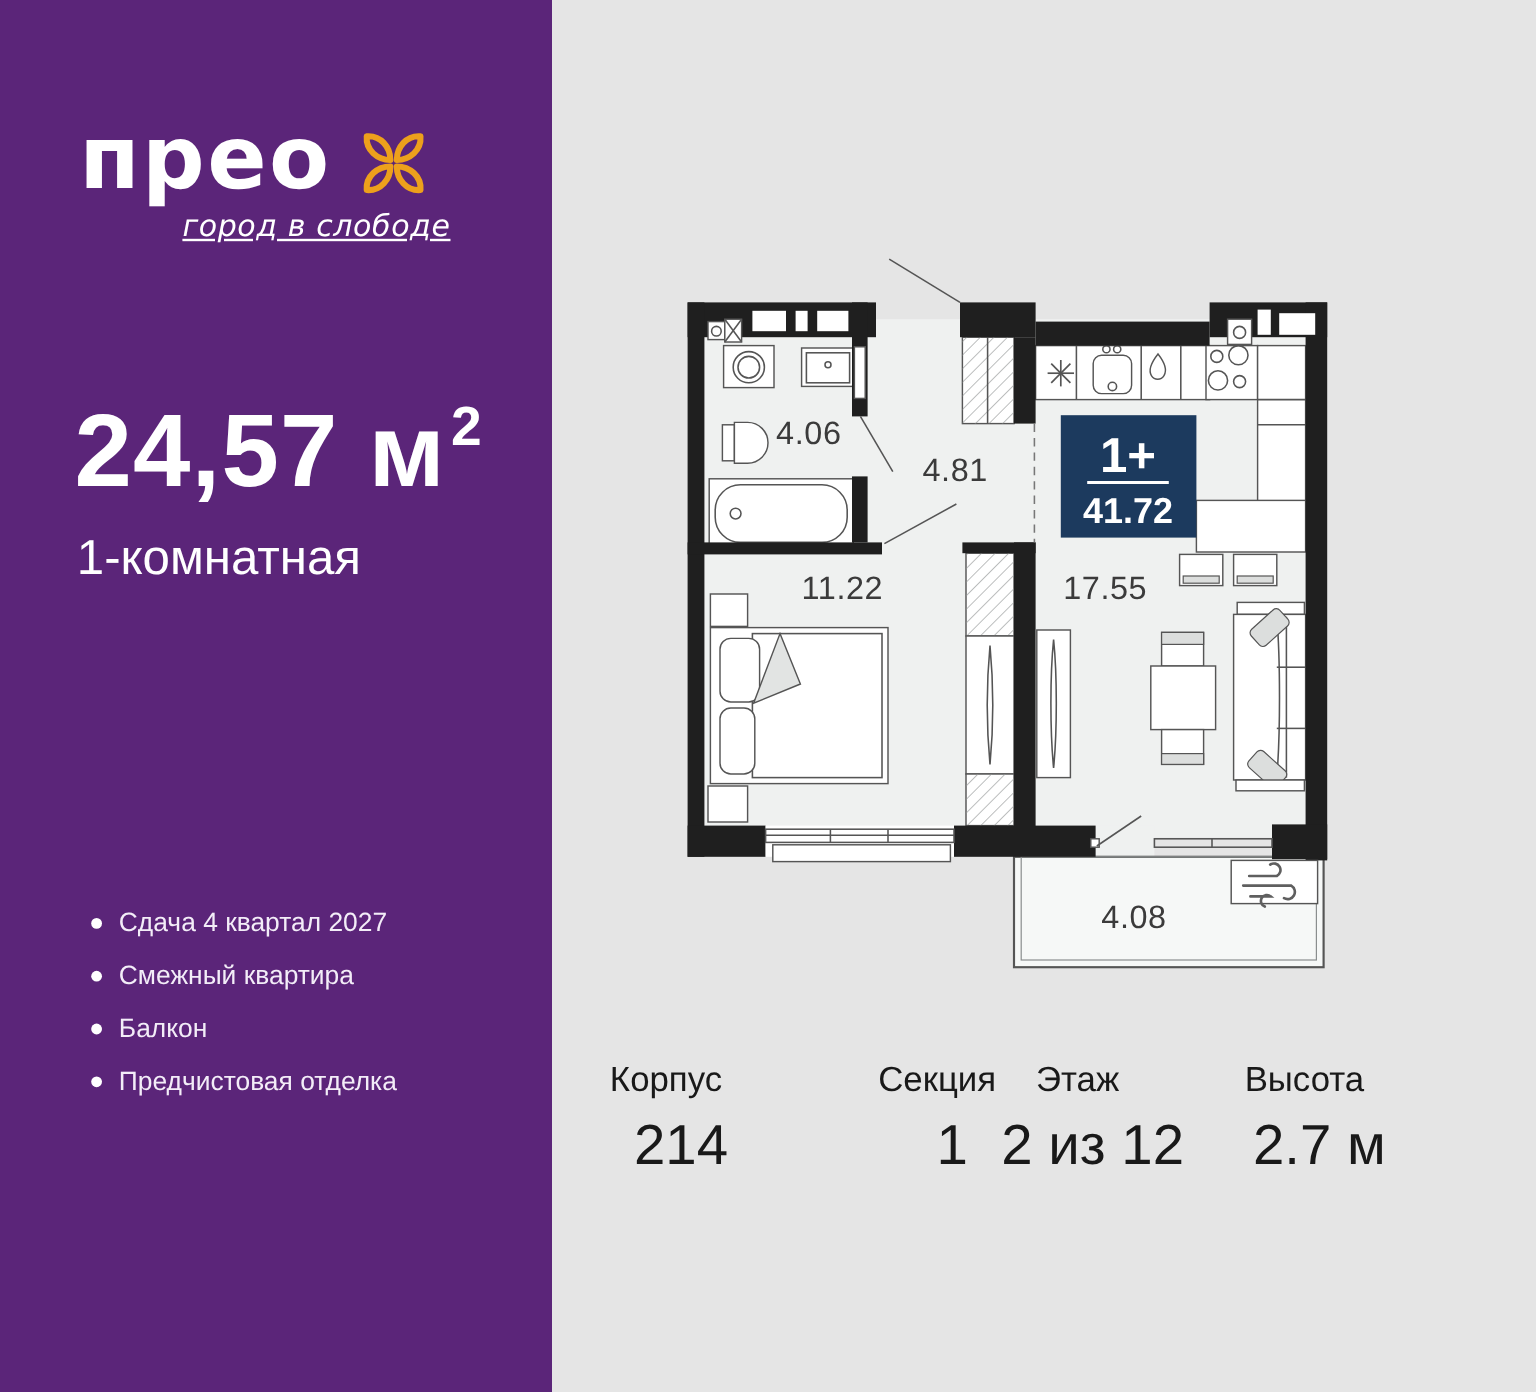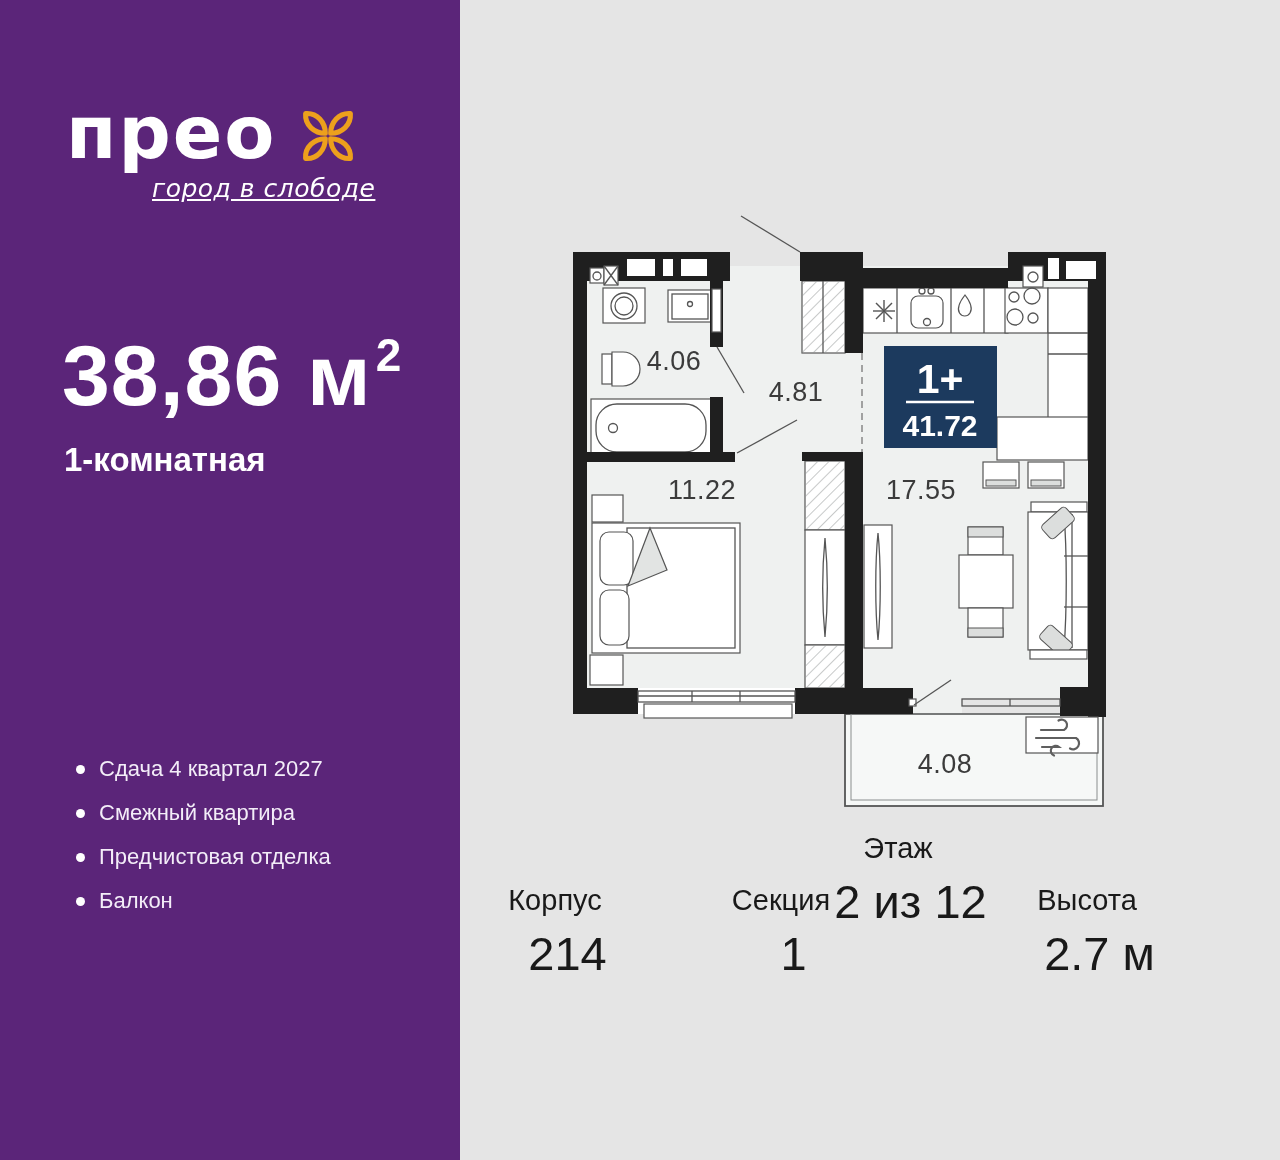--- a/index.html
+++ b/index.html
@@ -10,21 +10,21 @@
   .panel { position:absolute; left:0; top:0; width:460px; height:1160px; background:#5B2579; color:#fff; }
   .logo-row { position:absolute; left:66px; top:96px; display:flex; align-items:flex-start; }
   .logo-text { font-family:"DejaVu Sans",sans-serif; font-weight:bold; font-size:73px; line-height:1;
                letter-spacing:2px; color:#ffffff; }
   .flower { margin-left:14px; margin-top:2px; }
   .tagline { position:absolute; left:152px; top:174px; font-family:"DejaVu Sans",sans-serif;
              font-style:italic; font-size:25px; color:#ffffff; letter-spacing:0.5px;text-decoration:underline; }
   .area-line { position:absolute; left:62px; top:332px; font-size:86px; font-weight:bold; line-height:1;
                color:#ffffff; letter-spacing:1px; white-space:nowrap; }
   .area-line sup { font-size:46px; vertical-align:34px; margin-left:4px; }
-  .apt-type { position:absolute; left:64px; top:441px; font-size:33px; font-weight:bold; color:#ffffff; }
+  .apt-type { position:absolute; left:64px; top:441px; font-size:41px; font-weight:normal; color:#ffffff; }
   .features { position:absolute; left:76px; top:756px; list-style:none; }
   .features li { display:flex; align-items:center; height:26px; margin-bottom:18px;
                  font-size:22px; color:#f3edf8; }
   .dot { width:9px; height:9px; border-radius:50%; background:#ffffff; margin-right:14px; flex:0 0 auto; }
 
   
   .plan-svg { position:absolute; left:540px; top:195px; width:610px; height:645px; }
   .wall { fill:#1f1f1f; }
   .furn { fill:#ffffff; stroke:#555555; stroke-width:1.2; }
   .gray { fill:#dcdedd; stroke:#555555; stroke-width:1; }
@@ -50,40 +50,40 @@
           <path transform="rotate(45)" d="M0 -6 C -12 -18 -14 -38 0 -50 C 14 -38 12 -18 0 -6 Z"></path>
           <path transform="rotate(135)" d="M0 -6 C -12 -18 -14 -38 0 -50 C 14 -38 12 -18 0 -6 Z"></path>
           <path transform="rotate(225)" d="M0 -6 C -12 -18 -14 -38 0 -50 C 14 -38 12 -18 0 -6 Z"></path>
           <path transform="rotate(315)" d="M0 -6 C -12 -18 -14 -38 0 -50 C 14 -38 12 -18 0 -6 Z"></path>
         </g>
       </svg>
     </div>
     <div class="tagline">город в слободе</div>
 
     <div class="area-line">
-      <span>38,86 м</span><sup>2</sup>
+      <span>24,57 м</span><sup>2</sup>
     </div>
     <div class="apt-type">1-комнатная</div>
 
     <ul class="features">
       <li>
           <span class="dot"></span>
           <span>Сдача 4 квартал 2027</span>
         </li>
       <li>
           <span class="dot"></span>
           <span>Смежный квартира</span>
         </li>
       <li>
           <span class="dot"></span>
-          <span>Предчистовая отделка</span>
+          <span>Балкон</span>
         </li>
       <li>
           <span class="dot"></span>
-          <span>Балкон</span>
+          <span>Предчистовая отделка</span>
         </li>
     </ul>
   </aside>
 
   <svg class="plan-svg" viewBox="540 195 610 645">
     <defs>
       <pattern id="hatch" width="8" height="8" patternUnits="userSpaceOnUse" patternTransform="rotate(45)">
         <line x1="0" y1="0" x2="0" y2="8" stroke="#909494" stroke-width="1"></line>
       </pattern>
     </defs>
@@ -285,21 +285,21 @@
   </svg>
 
   <div class="spec" style="left:555px; top:884px;">
     <div class="s-label">Корпус</div>
     <div class="s-value">214</div>
   </div>
   <div class="spec" style="left:781px; top:884px;">
     <div class="s-label">Секция</div>
     <div class="s-value">1</div>
   </div>
-  <div class="spec" style="left:898px; top:832px;">
+  <div class="spec" style="left:898px; top:884px;">
     <div class="s-label">Этаж</div>
     <div class="s-value">2 из 12</div>
   </div>
   <div class="spec" style="left:1087px; top:884px;">
     <div class="s-label">Высота</div>
     <div class="s-value">2.7 м</div>
   </div>
 
 </div>
 

